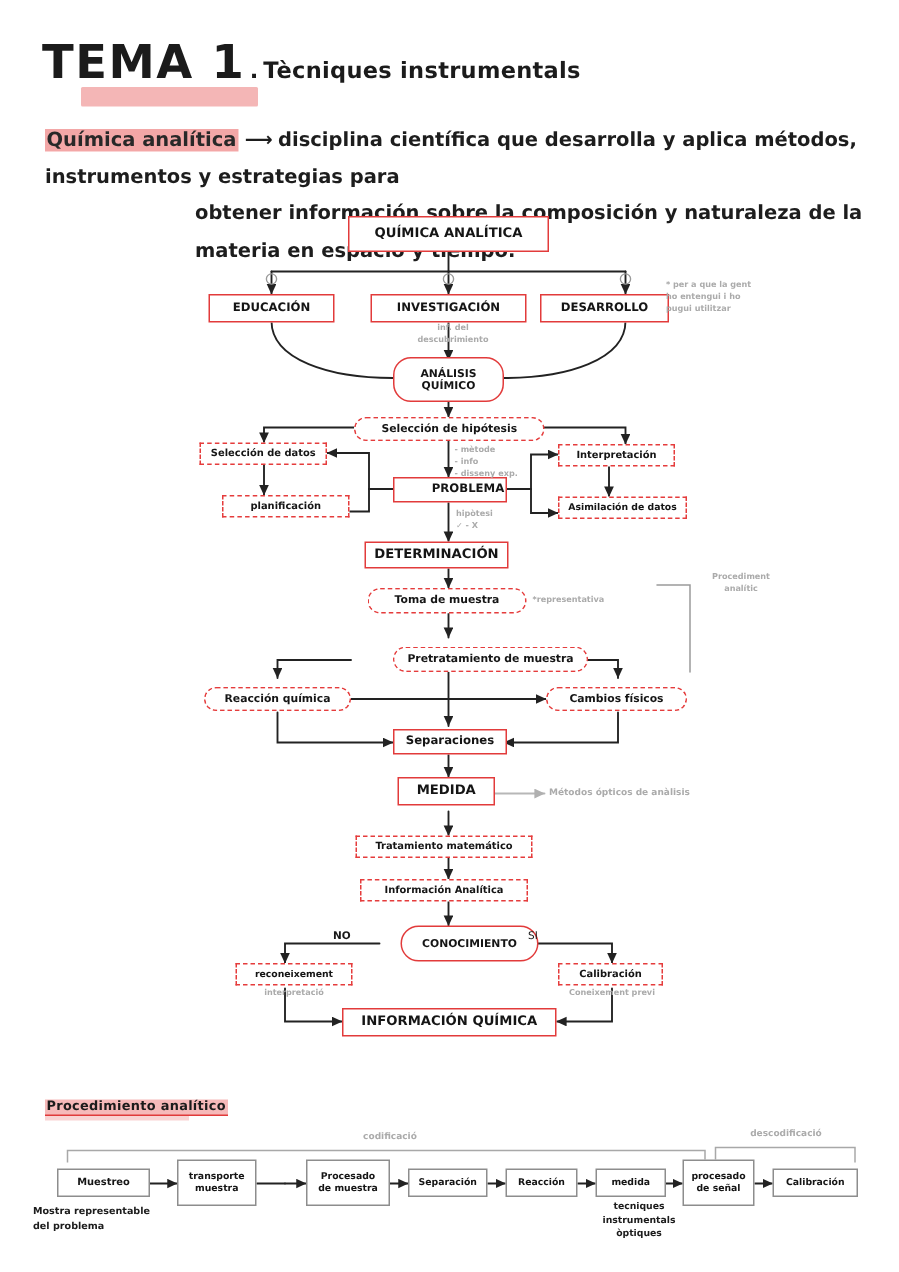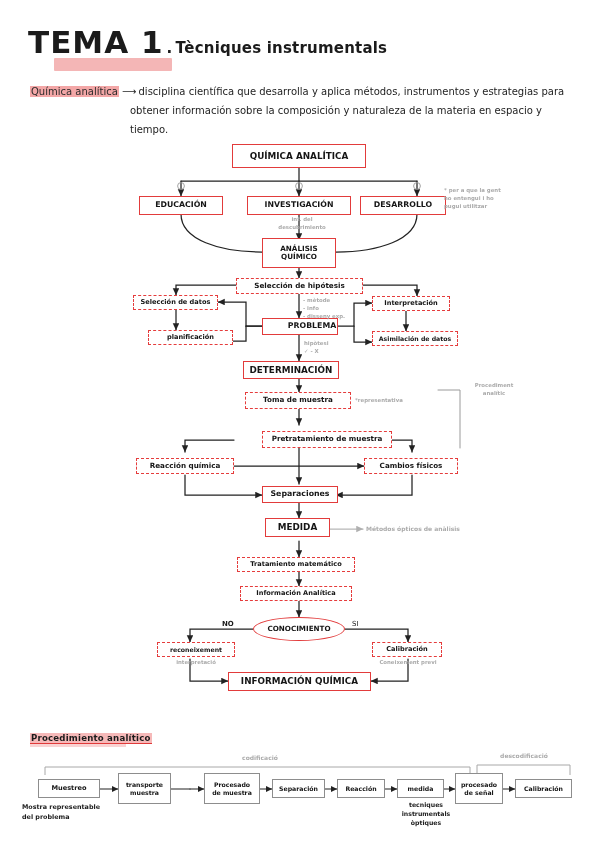--- a/index.html
+++ b/index.html
@@ -20,41 +20,41 @@
     font-size:31px;font-weight:700;letter-spacing:1px;color:#1b1b1b;
     position:relative;z-index:2;
   }
   #title-hl{
     position:absolute;left:26px;top:34px;width:118px;height:13px;
     background:#f09a9a;opacity:.72;z-index:1;border-radius:1px;
   }
   #title-sub{font-size:15px;font-weight:600;color:#1b1b1b;margin-left:3px;position:relative;z-index:2;}
 
   
-  #intro{position:absolute;left:30px;top:82px;width:545px;font-size:10px;font-weight:400;line-height:1.9;color:#1d1d1d;}
+  #intro{position:absolute;left:30px;top:82px;width:545px;font-size:13px;font-weight:700;line-height:1.9;color:#1d1d1d;}
   #intro .l2{display:block;margin-left:100px;}
   #intro .hl{background:#f3a3a3;opacity:.95;padding:0 1px;}
   .arrowtxt{letter-spacing:-1px;}
 
   
   .node{
     position:absolute;box-sizing:border-box;
     display:flex;align-items:center;justify-content:center;text-align:center;
     font-weight:700;color:#151515;line-height:1.15;
     background:#ffffff;
   }
   .solid-red{border:1.6px solid #e23b3b;}
   .dash-red{border:1.5px dashed #e53c3c;}
   .solid-gray{border:1px solid #8d8d8d;}
   .ellipse-red{border:1.7px solid #e23b3b;border-radius:50%;}
 
   
   .fs9{font-size:8.8px;}
   .fs8{font-size:7.8px;}
-  .fs75{font-size:7.2px;}
+  .fs75{font-size:7.2px;border-radius:12px;}
   .fs7{font-size:6.6px;}
   .fs65{font-size:6.2px;}
 
   
   .anno{position:absolute;color:#ababab;font-size:5.4px;font-weight:600;line-height:1.45;text-align:left;}
   .anno.c{text-align:center;}
 
   
   #sec1{position:absolute;left:30px;top:711px;font-size:8.4px;font-weight:700;color:#e03a3a;}
   #sec2{position:absolute;left:30px;top:733px;font-size:8.6px;font-weight:700;color:#1b1b1b;}
@@ -250,21 +250,21 @@
   <div class="node solid-red fs8" style="left:262px;top:486px;width:76px;height:17px;">Separaciones</div>
 
   <div class="node solid-red fs9" style="left:265px;top:518px;width:65px;height:19px;">MEDIDA</div>
 
   <div class="anno" style="left:366px;top:525px;width:150px;font-size:6px;">Métodos ópticos de anàlisis</div>
 
   <div class="node dash-red fs7" style="left:237px;top:557px;width:118px;height:15px;">Tratamiento matemático</div>
 
   <div class="node dash-red fs7" style="left:240px;top:586px;width:112px;height:15px;">Información Analítica</div>
 
-  <div class="node ellipse-red fs75" style="left:253px;top:617px;width:92px;height:24px;">CONOCIMIENTO</div>
+  <div class="node ellipse-red fs75" style="left:267px;top:617px;width:92px;height:24px;">CONOCIMIENTO</div>
 
   <div style="position:absolute;left:222px;top:620px;font-size:7px;font-weight:700;">NO</div>
   <div style="position:absolute;left:352px;top:620px;font-size:7px;font-weight:400;text-align:right;">SI</div>
 
   <div class="node dash-red fs65" style="left:157px;top:642px;width:78px;height:15px;">reconeixement</div>
   <div class="anno c" style="left:157px;top:659px;width:78px;">interpretació</div>
 
   <div class="node dash-red fs7" style="left:372px;top:642px;width:70px;height:15px;">Calibración</div>
   <div class="anno c" style="left:362px;top:659px;width:92px;">Coneixement previ</div>
 

